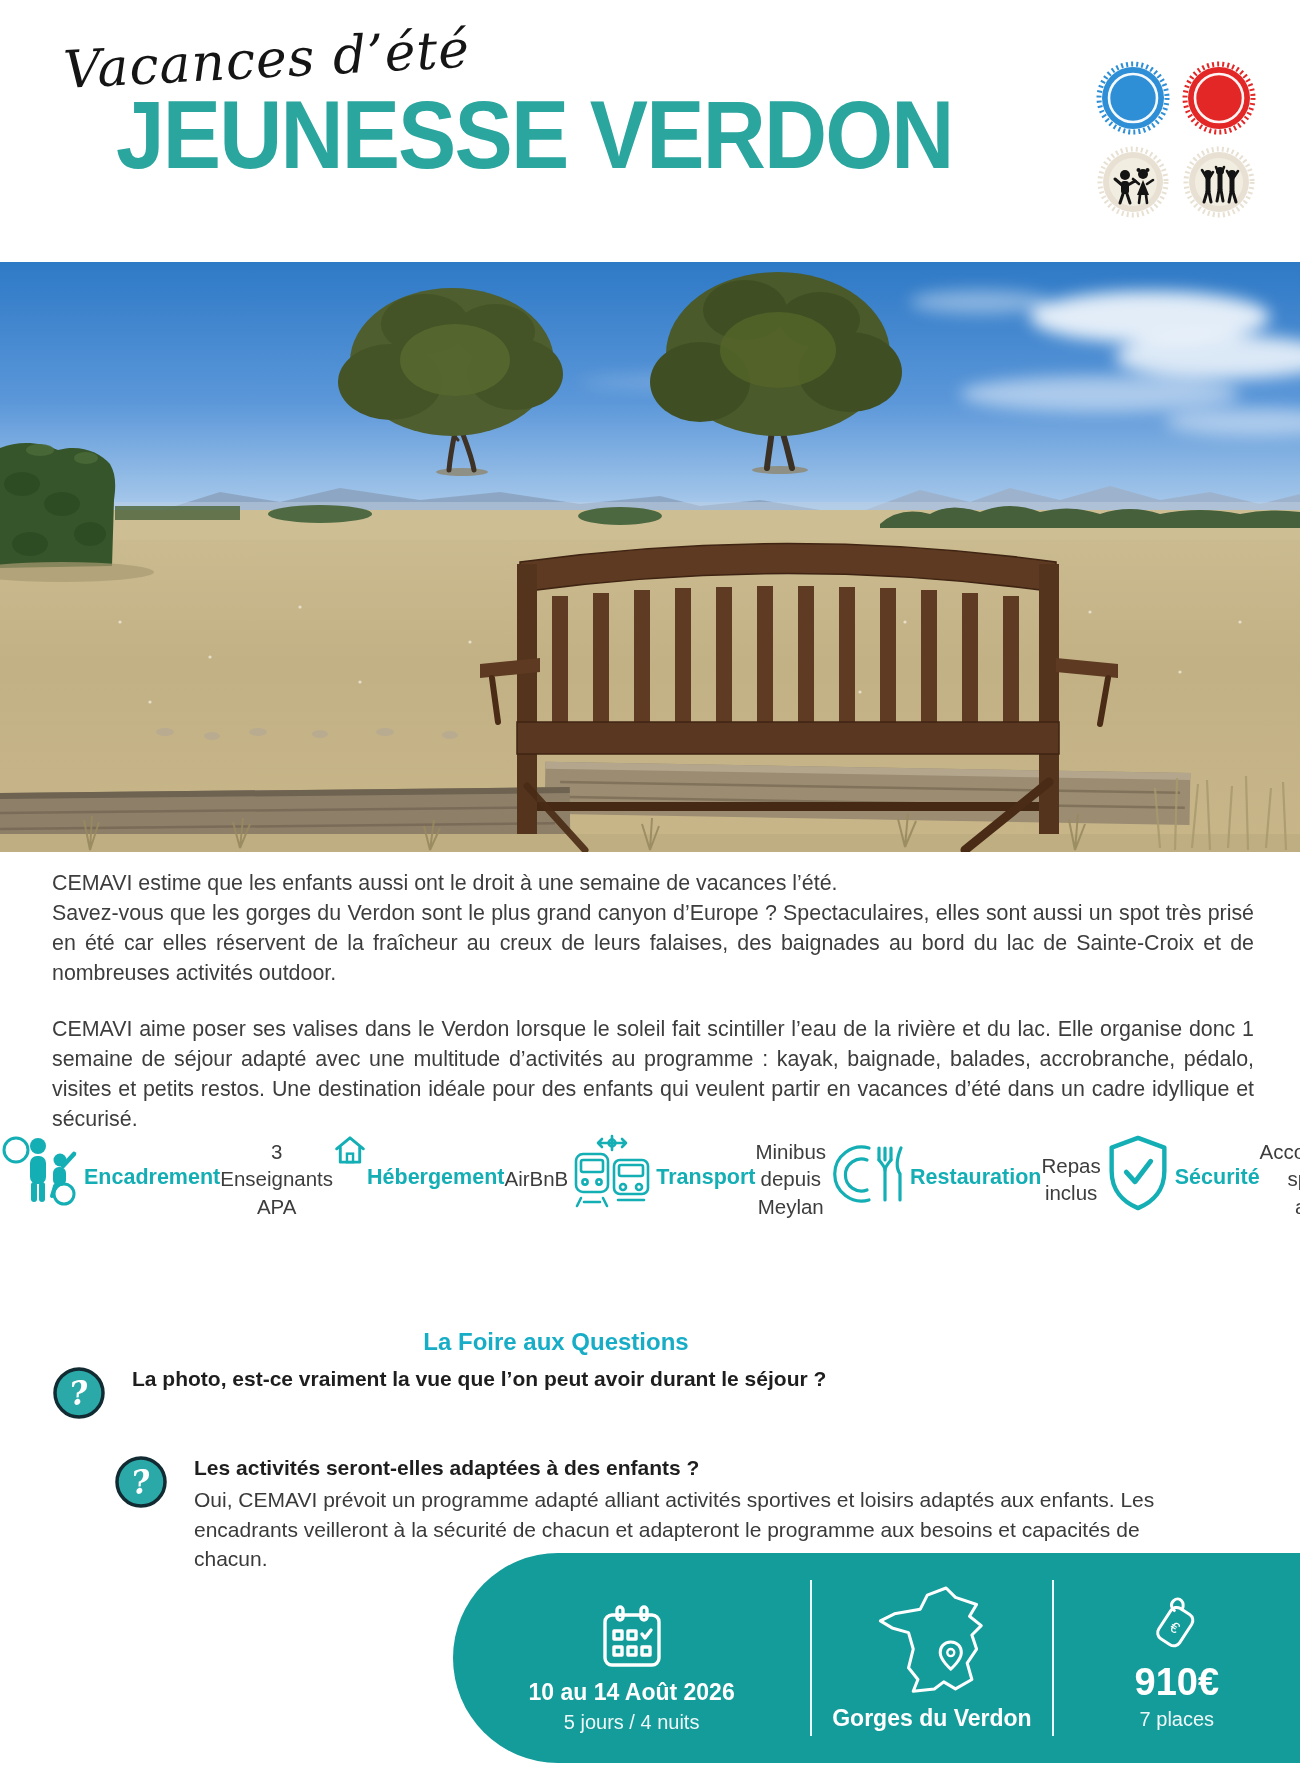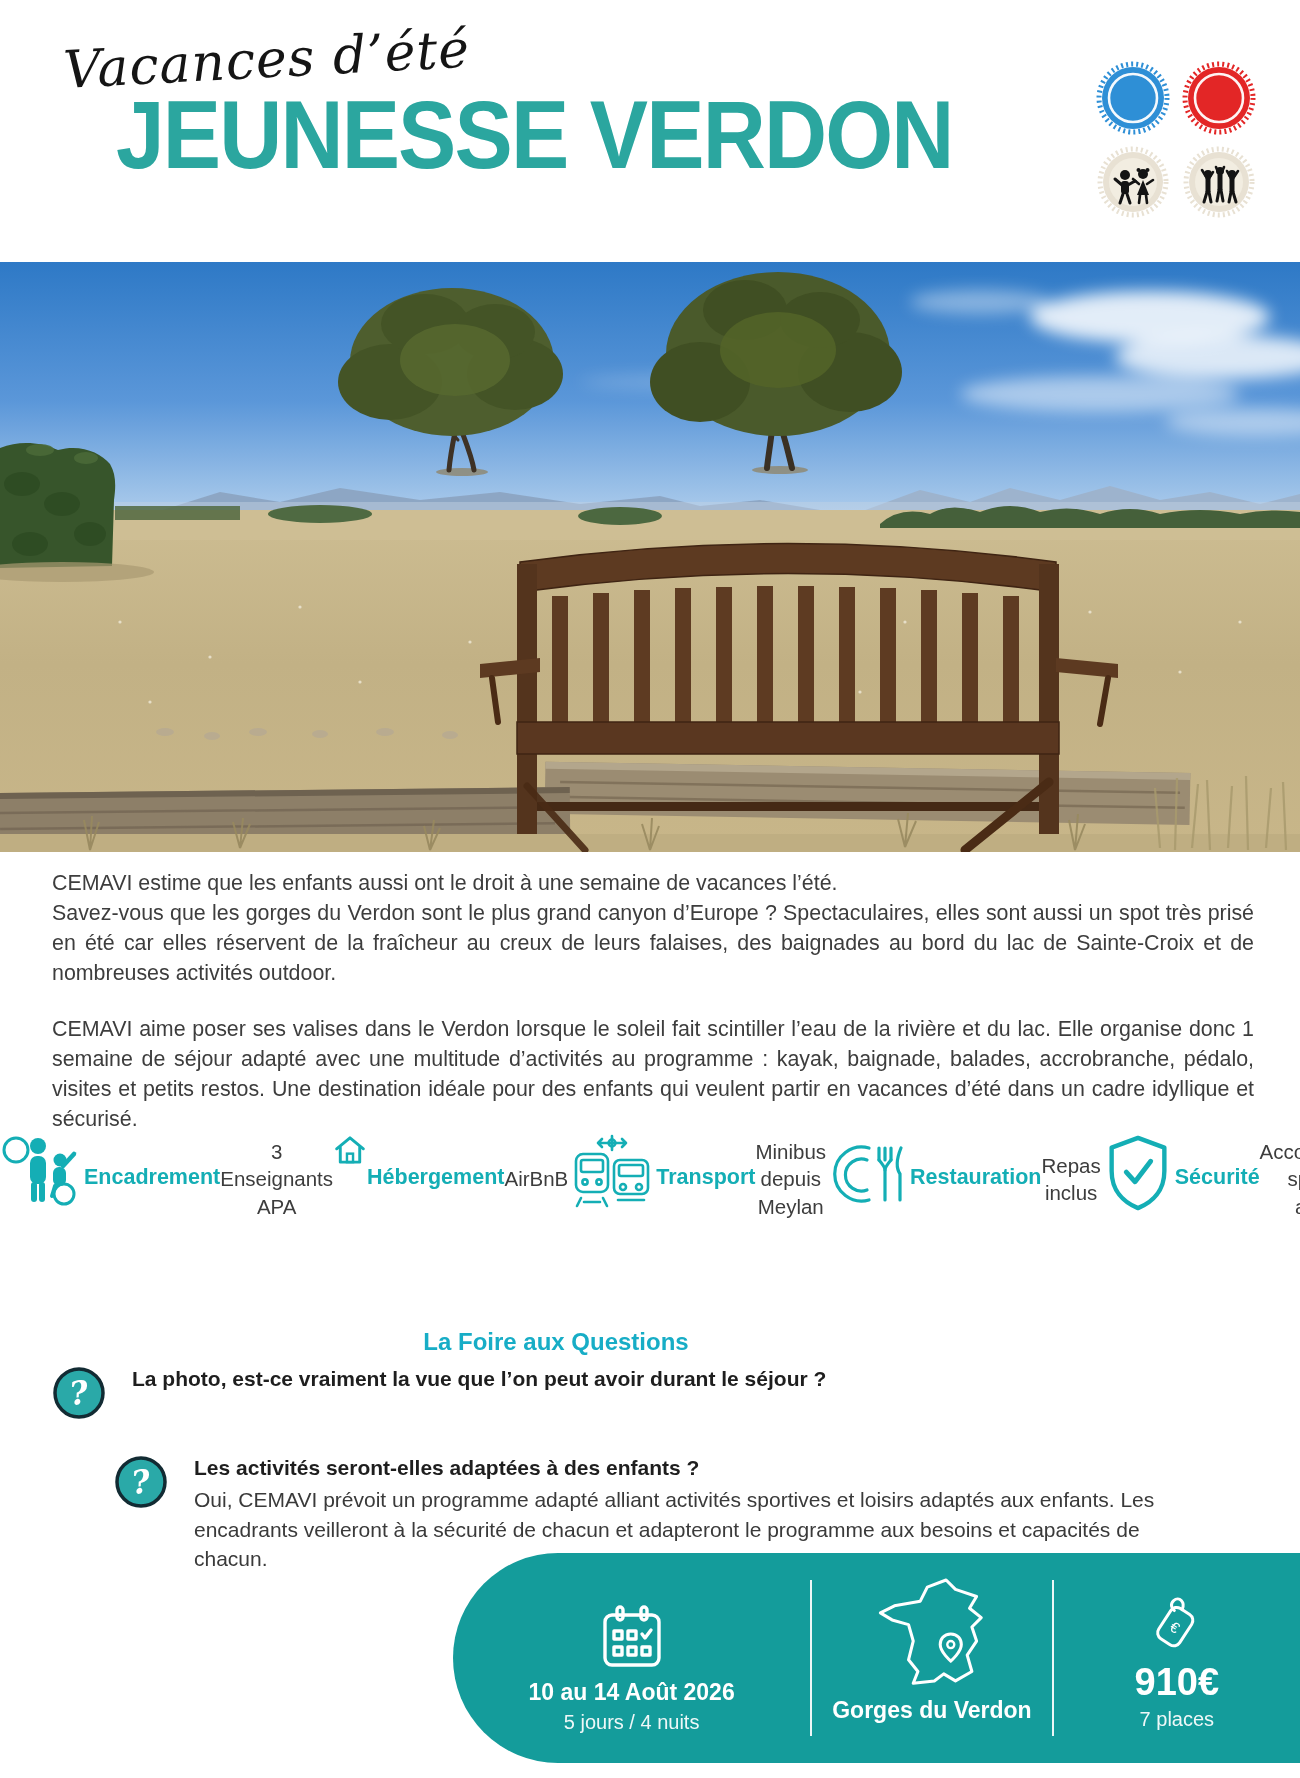--- a/index.html
+++ b/index.html
@@ -49,21 +49,21 @@
   .qa-q{font-size:21px; font-weight:700; color:#1e1e1e; line-height:1.35;}
   .qa-a{font-size:21px; color:#3a3a3a; line-height:1.4; margin-top:3px;}
   
   .banner{
     position:absolute; top:1553px; left:453px; right:0; height:210px;
     background:#149C9B; border-radius:108px 0 0 108px;
     display:flex; color:#fff;
   }
   .banner-col{display:flex; flex-direction:column; align-items:center;}
   .col-date{width:42.2%; padding-top:50px;}
-  .col-loc{width:28.3%; padding-top:20px;}
+  .col-loc{width:28.3%; padding-top:28px;}
   .col-price{width:29.1%; padding-top:40px;}
   .v-divider{width:2px; background:rgba(255,255,255,0.92); margin-top:27px; height:156px; flex:0 0 auto;}
   .banner-date{font-size:23px; font-weight:700; margin-top:8px; white-space:nowrap;}
   .banner-duration{font-size:20px; color:rgba(255,255,255,0.93); margin-top:5px;}
   .banner-location{font-size:23px; font-weight:700; margin-top:2px; white-space:nowrap;}
   .banner-price{font-size:38px; font-weight:700; margin-top:4px;}
   .banner-places{font-size:20px; color:rgba(255,255,255,0.93); margin-top:4px;}
 </style>
 </head>
 <body>

